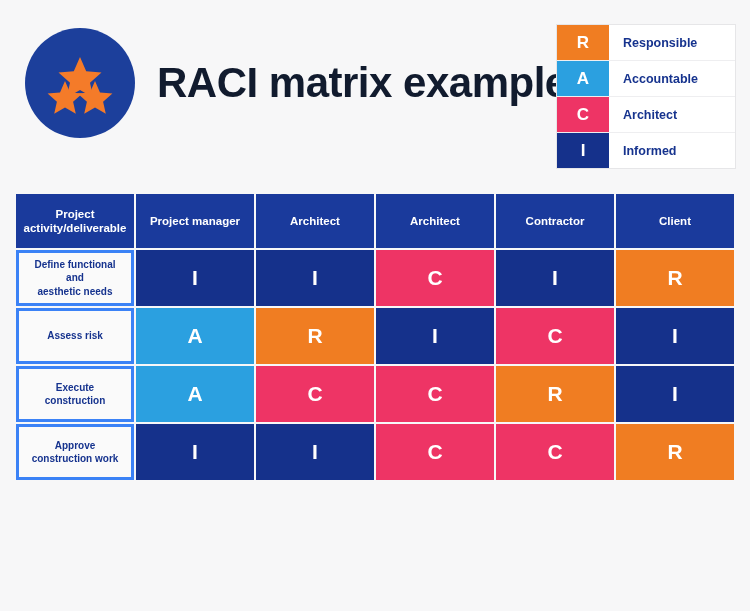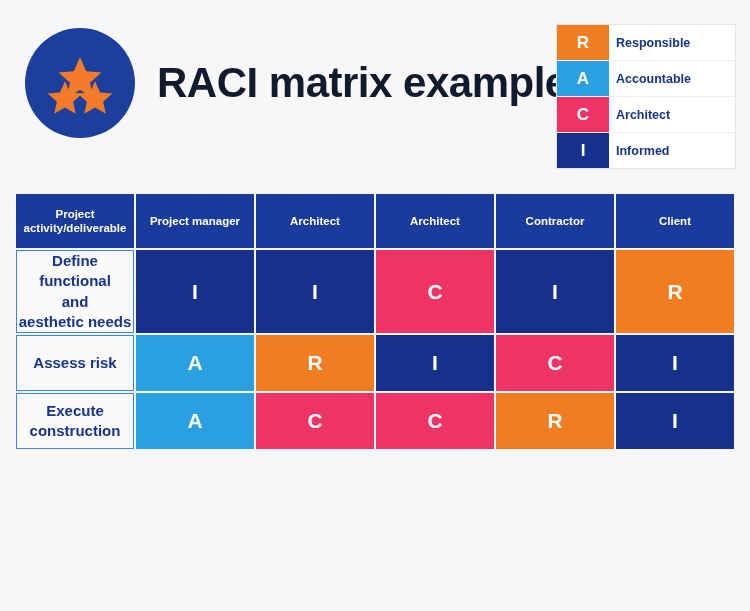--- a/index.html
+++ b/index.html
@@ -79,21 +79,21 @@
     align-items: center;
     justify-content: center;
     color: #ffffff;
     font-weight: bold;
     font-size: 17px;
   }
   .legend-label {
     flex: 1;
     display: flex;
     align-items: center;
-    padding-left: 7px;
+    padding-left: 14px;
     color: #16338e;
     font-weight: bold;
     font-size: 12.5px;
   }
 
   
   #matrix {
     position: absolute;
     left: 14px;
     top: 192px;
@@ -116,23 +116,23 @@
     font-weight: bold;
     height: 54px;
     line-height: 1.25;
     text-align: center;
     padding: 0 4px;
     box-sizing: border-box;
   }
 
   .row-label {
     background: #fafafa;
-    border: 1px solid #3b82f6;
+    border: 3px solid #3b82f6;
     color: #16338e;
-    font-size: 15px;
+    font-size: 10px;
     font-weight: bold;
     text-align: center;
     line-height: 1.35;
     height: 56px;
     padding: 0 5px;
     box-sizing: border-box;
   }
 
   .cell {
     height: 56px;
@@ -239,15 +239,26 @@
         <span>Execute</span><br>
         <span>construction</span>
       </td>
       <td class="cell cell-A">A</td>
       <td class="cell cell-C">C</td>
       <td class="cell cell-C">C</td>
       <td class="cell cell-R">R</td>
       <td class="cell cell-I">I</td>
     </tr>
 
+    <tr>
+      <td class="row-label">
+        <span>Approve</span><br>
+        <span>construction work</span>
+      </td>
+      <td class="cell cell-I">I</td>
+      <td class="cell cell-I">I</td>
+      <td class="cell cell-C">C</td>
+      <td class="cell cell-C">C</td>
+      <td class="cell cell-R">R</td>
+    </tr>
 
   </tbody>
 </table>
 
 </body></html>

